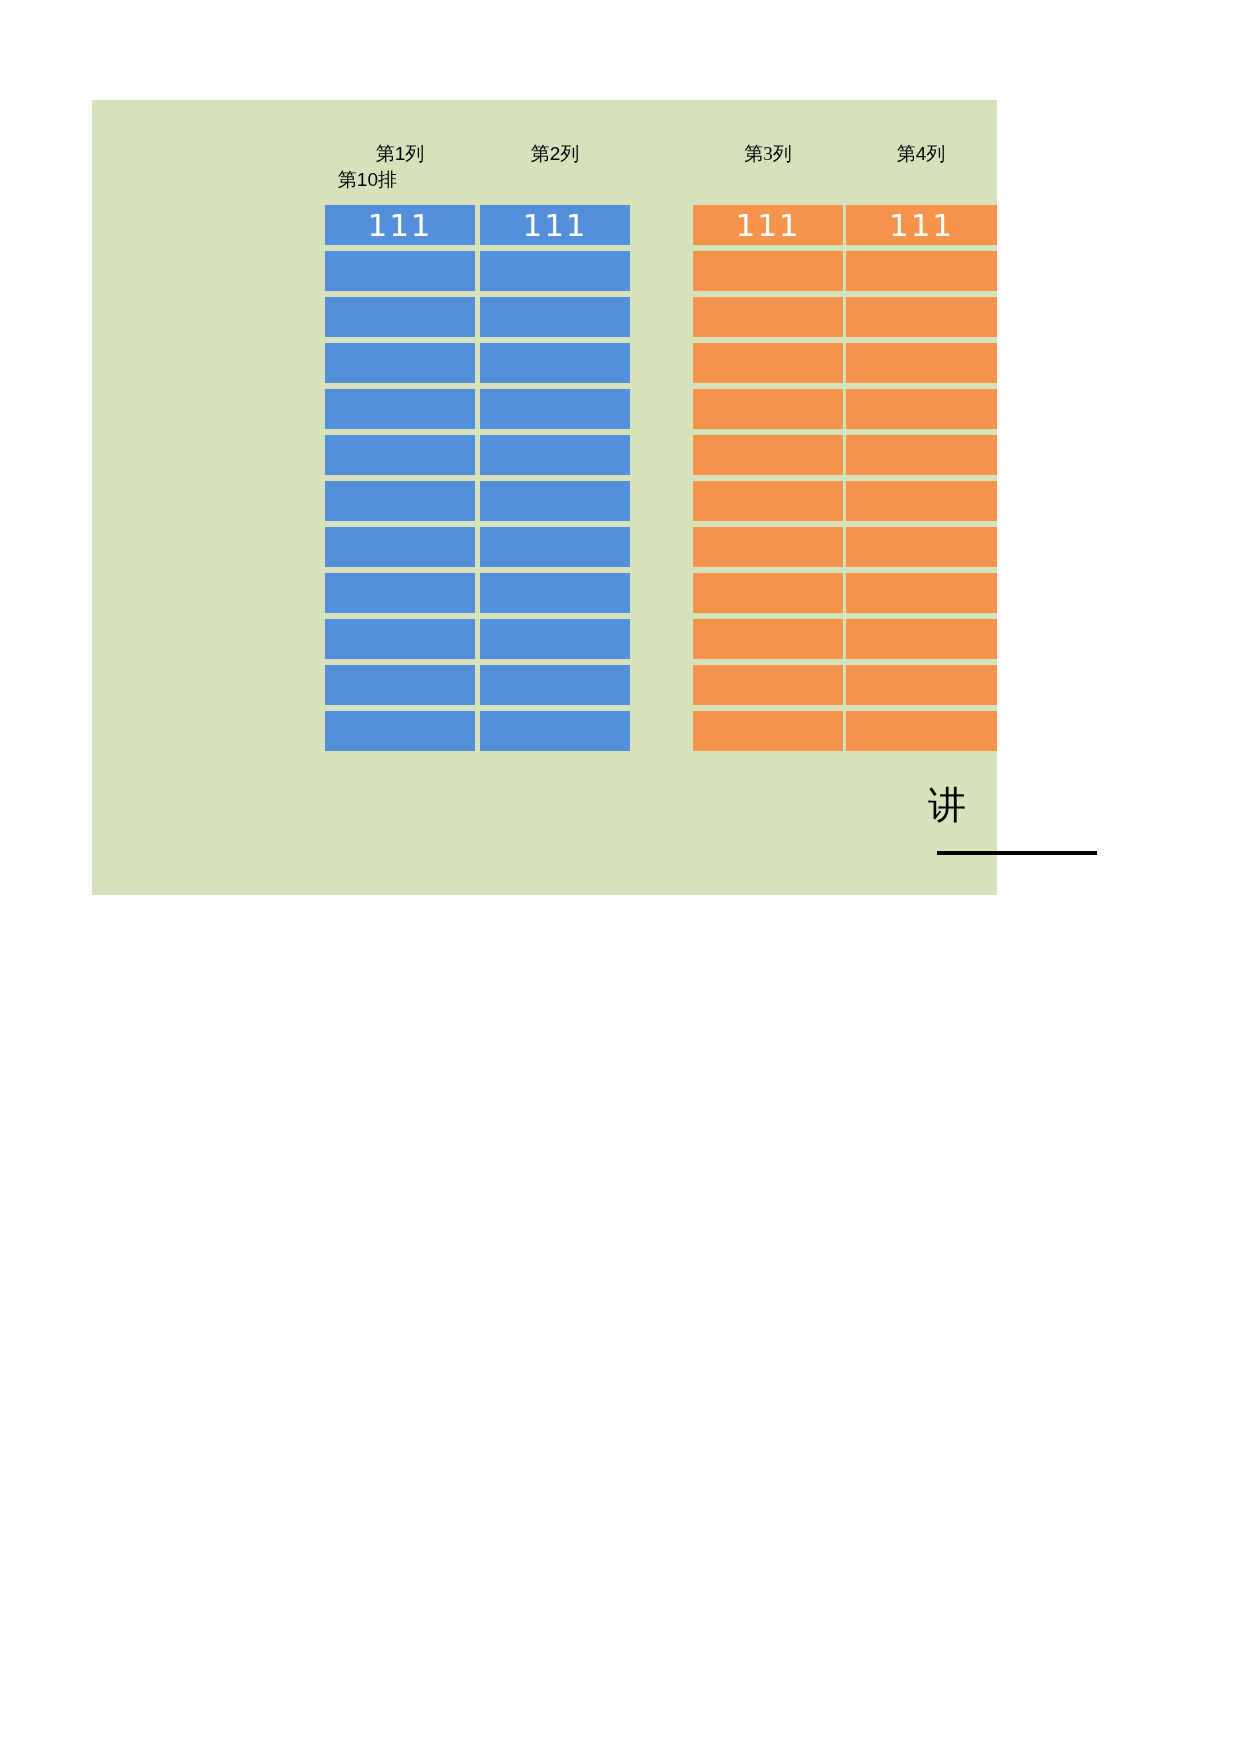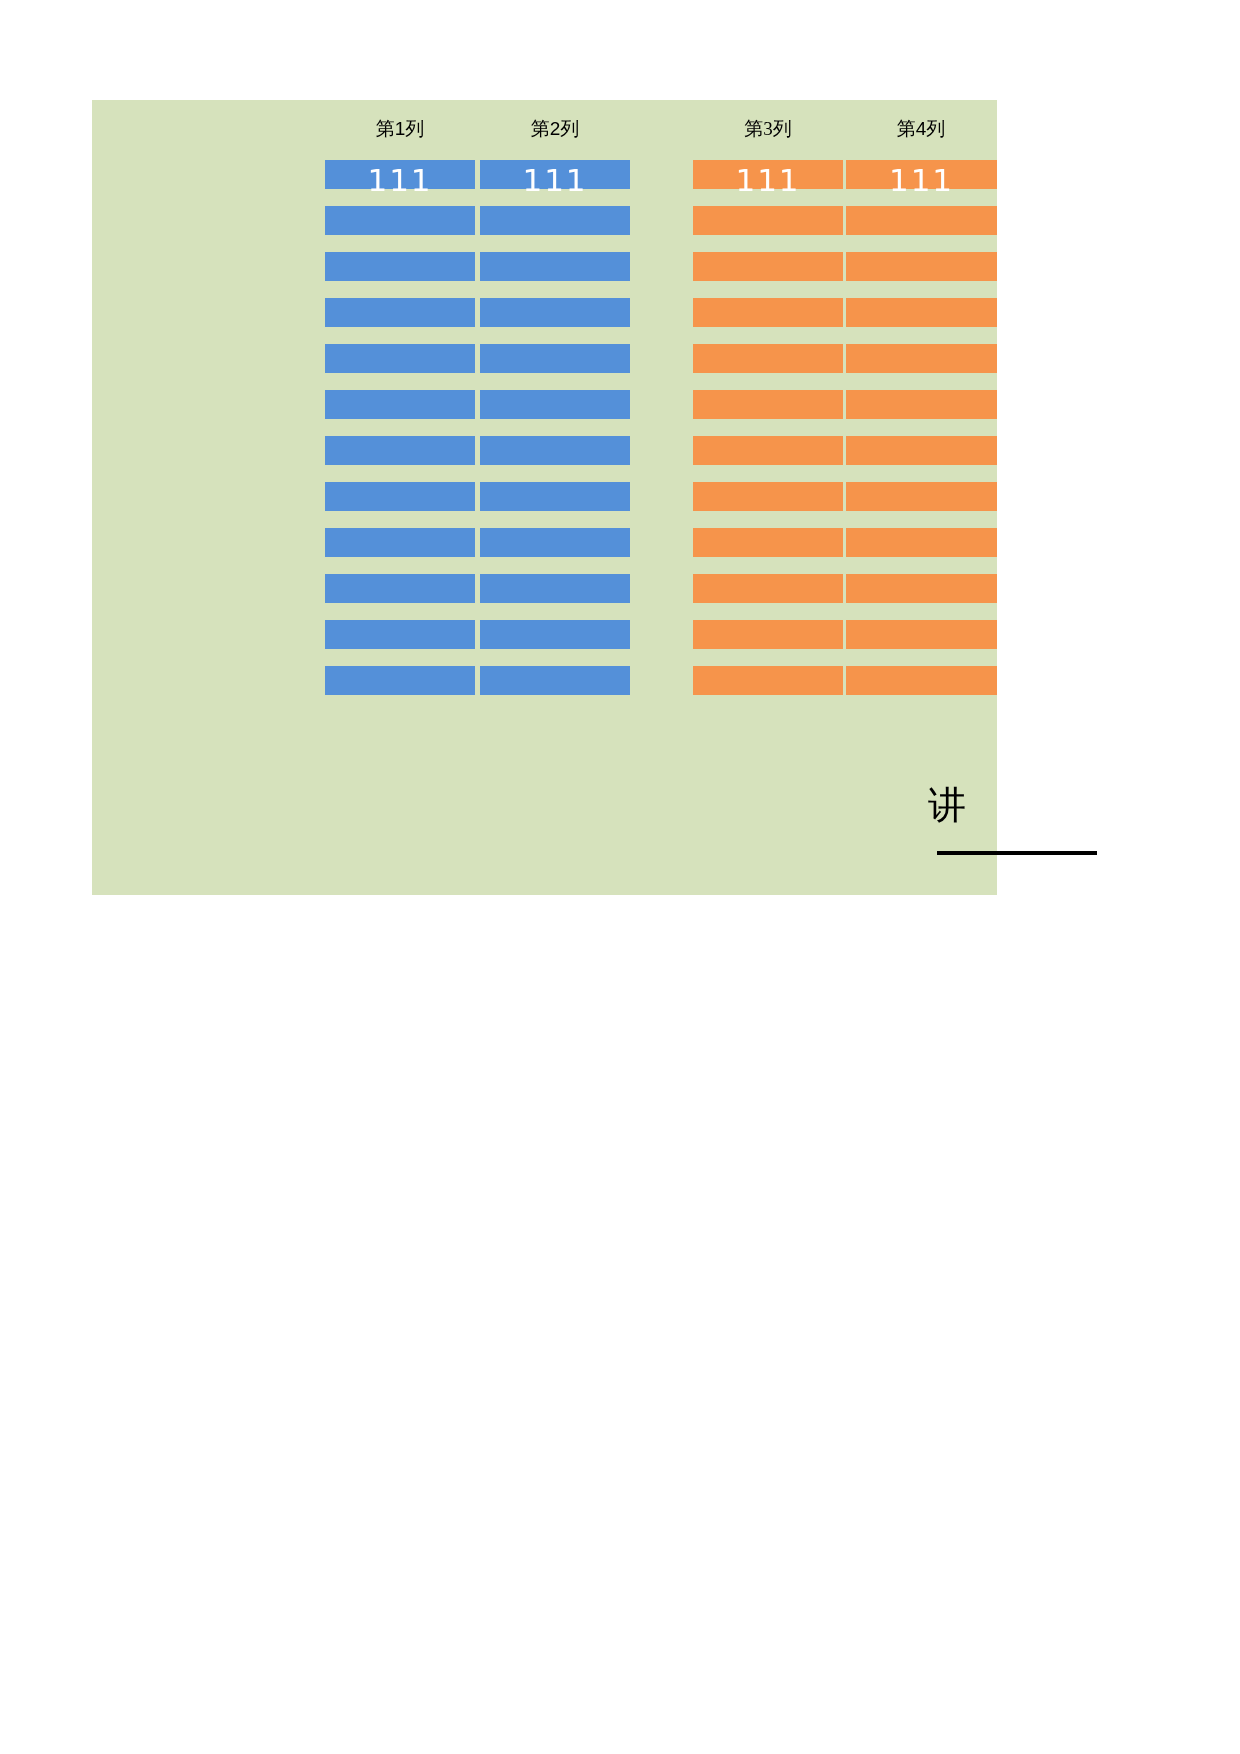--- a/index.html
+++ b/index.html
@@ -22,21 +22,21 @@
     top: 100px;
     width: 905px;
     height: 795px;
     background: #d6e2bc;
   }
 
   
   .col-header-row {
     position: absolute;
     left: 0;
-    top: 14px;
+    top: 39px;
     width: 1037px;
     height: 30px;
     padding-left: 40px;
   }
   .col-header {
     position: absolute;
     top: 0;
     height: 30px;
     line-height: 30px;
     text-align: center;
@@ -54,22 +54,23 @@
     line-height: 46px;
     text-align: right;
     font-size: 19px;
     color: #000000;
     white-space: nowrap;
   }
 
   
   .seat-cell {
     position: absolute;
-    height: 29px;
+    height: 40px;
     box-sizing: border-box;
+    margin-top: 45px;
   }
   .seat-cell.blue  { background: #5490d9; }
   .seat-cell.orange{ background: #f6944b; }
 
   .seat-cell .seat-text {
     display: block;
     width: 100%;
     text-align: center;
     color: #ffffff;
     font-size: 31px;

